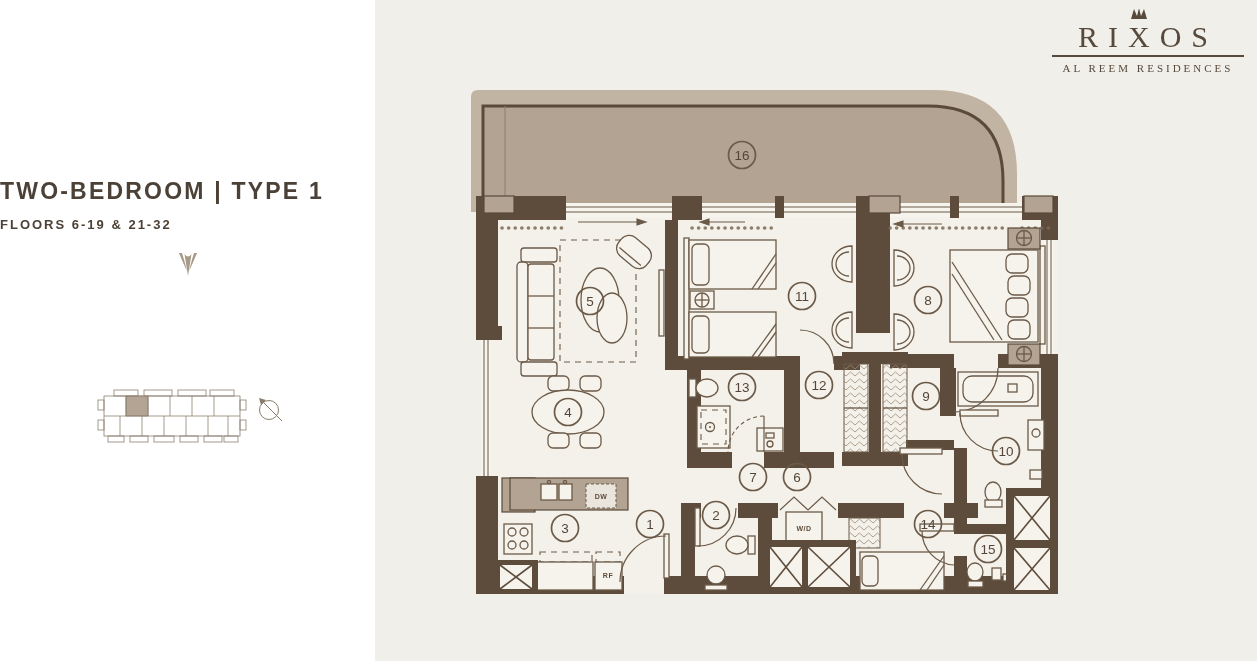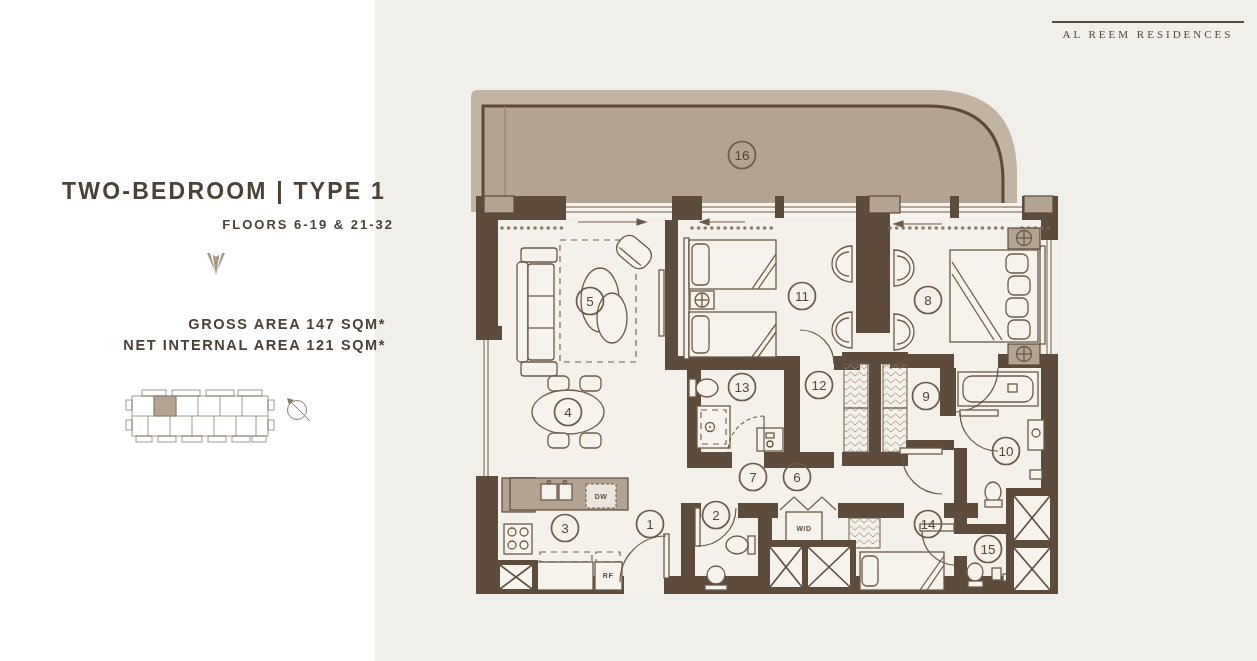--- a/index.html
+++ b/index.html
@@ -1,23 +1,23 @@
 <!DOCTYPE html>
 <html><head>
 <meta charset="utf-8">
 <style>
   html,body{margin:0;padding:0;}
   body{width:1257px;height:661px;position:relative;overflow:hidden;
        font-family:"Liberation Sans",sans-serif;background:#ffffff;}
   .right-bg{position:absolute;left:375px;top:0;width:882px;height:661px;background:#f0efe9;}
   
-  .left-panel{position:absolute;left:0;top:0;width:358px;height:661px;text-align:right;color:#4b4136;margin-left:28px;}
+  .left-panel{position:absolute;left:0;top:0;width:358px;height:661px;text-align:left;color:#4b4136;}
   .unit-title{position:absolute;left:0;top:178px;width:100%;font-size:23px;font-weight:bold;
               letter-spacing:2.2px;margin:0;color:#4b4136;}
-  .unit-floors{position:absolute;left:0;top:217px;width:100%;font-size:13px;font-weight:bold;letter-spacing:2px;padding-left:8px;}
+  .unit-floors{position:absolute;left:0;top:217px;width:100%;font-size:13px;font-weight:bold;letter-spacing:2px;}
   .emblem{position:absolute;left:171px;top:246px;}
   .area-lines{position:absolute;left:0;top:314px;width:100%;font-size:14.5px;font-weight:bold;
               letter-spacing:1.6px;line-height:21px;}
   .keyplan{position:absolute;left:96px;top:384px;}
   .compass{position:absolute;left:254px;top:392px;}
   
   .brand{position:absolute;left:1048px;top:20px;width:200px;text-align:center;color:#57493c;
          font-family:"Liberation Serif",serif;}
   .brand-word{font-size:30px;letter-spacing:0;line-height:34px;white-space:nowrap;}
   .brand-word span{letter-spacing:10px;}
@@ -409,24 +409,20 @@
 <div class="left-panel">
   <h1 class="unit-title">TWO-BEDROOM | TYPE 1</h1>
   <div class="unit-floors">FLOORS 6-19 &amp; 21-32</div>
 
   <svg class="emblem" width="34" height="34" viewBox="0 0 34 34">
     <path d="M8 7 Q12 17 16 25 Q13 13 11 7 Z" fill="#a89a87"></path>
     <path d="M26 7 Q22 17 18 25 Q21 13 23 7 Z" fill="#a89a87"></path>
     <path d="M17 30 L13.5 8 Q17 13 20.5 8 Z" fill="#a89a87"></path>
   </svg>
 
-  <div class="area-lines">
-    <div>GROSS AREA 147 SQM*</div>
-    <div>NET INTERNAL AREA 121 SQM*</div>
-  </div>
 
   <svg class="keyplan" width="152" height="60" viewBox="0 0 152 60">
     <rect class="kp" x="8" y="12" width="136" height="40"></rect>
     <rect x="30" y="12" width="22" height="20" fill="#b3a493" stroke="#8d8070" stroke-width="0.8"></rect>
     <line class="kp" x1="8" y1="32" x2="144" y2="32"></line>
     <rect class="kp" x="18" y="6" width="24" height="6"></rect>
       <rect class="kp" x="48" y="6" width="28" height="6"></rect>
     <rect class="kp" x="82" y="6" width="28" height="6"></rect>
       <rect class="kp" x="114" y="6" width="24" height="6"></rect>
     <rect class="kp" x="12" y="52" width="16" height="6"></rect>
@@ -453,15 +449,18 @@
   </svg>
 
   <svg class="compass" width="40" height="40" viewBox="0 0 40 40">
     <circle cx="15" cy="18" r="9.5" fill="none" stroke="#8a7c6b" stroke-width="1"></circle>
     <line x1="28" y1="29" x2="7" y2="8" stroke="#8a7c6b" stroke-width="1"></line>
     <polygon points="5,6 12,8 7,13" fill="#8a7c6b"></polygon>
   </svg>
 </div>
 
 <div class="brand">
+  <div class="brand-word"><span>RI</span><span class="brand-x"><svg class="brand-crown" width="18" height="10" viewBox="0 0 18 10">
+          <path d="M1 10 L4 0 L7 7 L9 -1 L11 7 L14 0 L17 10 Z" fill="#57493c"></path>
+        </svg><span>X</span></span><span>OS</span></div>
   <div class="brand-rule"></div>
   <div class="brand-sub">AL REEM RESIDENCES</div>
 </div>
 
 </body></html>

